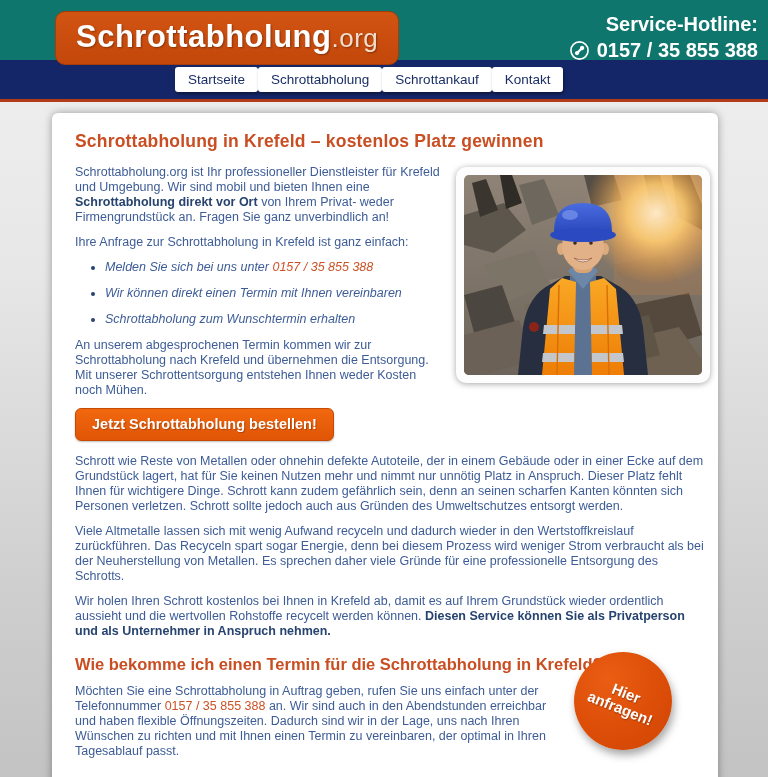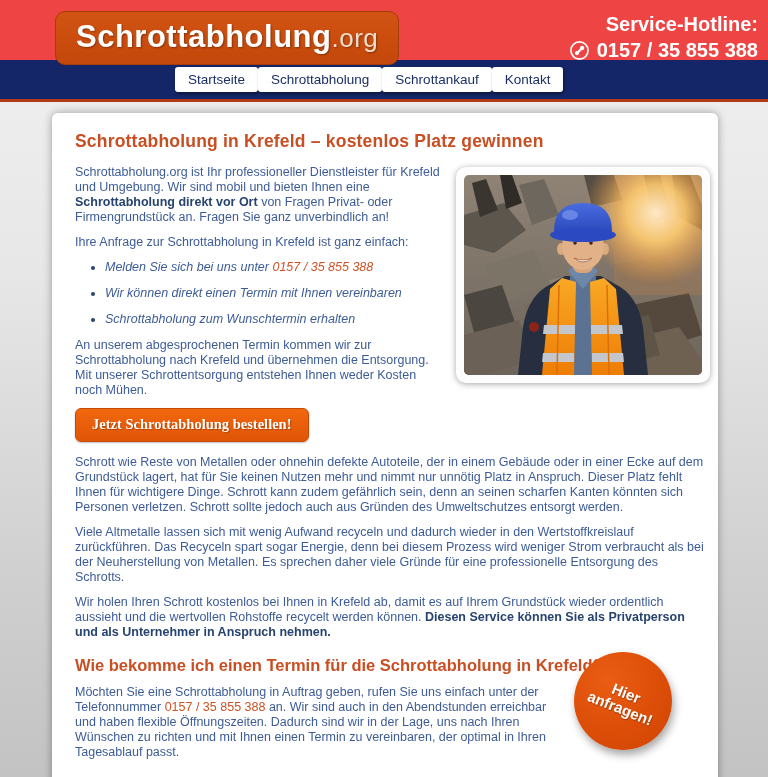--- a/index.html
+++ b/index.html
@@ -4,21 +4,21 @@
 <style>
   * { box-sizing: border-box; margin: 0; padding: 0; }
   html, body { width: 768px; height: 777px; overflow: hidden; }
   body {
     font-family: "Liberation Sans", sans-serif;
     background: linear-gradient(180deg, #f1f1f1 0%, #e7e7e7 35%, #cfcfcf 75%, #c3c3c3 100%);
   }
 
   
   .header {
-    height: 60px; background: #ef4444; position: relative;
+    height: 60px; background: #0f766e; position: relative;
   }
   .logo {
     position: absolute; left: 55px; top: 11px;
     background: linear-gradient(180deg, #d15413 0%, #c4470b 100%);
     border: 1px solid #a63c08;
     border-radius: 10px;
     padding: 7px 20px 9px 20px;
     color: #ffffff; font-size: 31px; font-weight: bold;
     letter-spacing: 0.5px;
     text-shadow: 1px 1px 2px rgba(0,0,0,0.35);
@@ -78,21 +78,21 @@
     background: #fdfdfd; border-radius: 10px;
     box-shadow: 0 1px 6px rgba(0,0,0,0.35);
   }
   .photo-frame svg { display: block; border-radius: 5px; }
 
   .cta-wrap { clear: both; margin: 2px 0 13px 0; }
   .cta {
     display: inline-block;
     background: linear-gradient(180deg, #f2680f 0%, #e05506 100%);
     border: 1px solid #c64a05; border-radius: 6px;
-    color: #ffffff; font-family: Liberation Serif, serif;
+    color: #ffffff; font-family: Liberation Sans, sans-serif;
     font-weight: bold; font-size: 14.5px;
     padding: 7px 16px 8px 16px;
     box-shadow: 0 1px 2px rgba(0,0,0,0.25);
     text-shadow: 1px 1px 1px rgba(0,0,0,0.25);
     cursor: pointer;
   }
 
   .narrow p { width: 492px; }
 
   .badge {
@@ -219,21 +219,21 @@
           <path d="M123 63 Q127 61 132 63" stroke="#4a3524" stroke-width="1.4" fill="none"></path>
           <path d="M110 83 Q119 91 128 83 Q119 87 110 83 Z" fill="#fdfdfd" stroke="#9c5f3f" stroke-width="0.8"></path>
 
           <path d="M90 56 Q90 28 119 28 Q148 28 148 56 L148 60 L90 60 Z" fill="url(#helmGrad)"></path>
           <ellipse cx="119" cy="60" rx="33" ry="7" fill="#2b49c0"></ellipse>
           <ellipse cx="106" cy="40" rx="8" ry="5" fill="#7b95ee" opacity="0.7"></ellipse>
         </g>
       </svg>
     </div>
 
-    <p><span>Schrottabholung.org ist Ihr professioneller Dienstleister für Krefeld und Umgebung. Wir sind mobil und bieten Ihnen eine </span><strong>Schrottabholung direkt vor Ort</strong><span> von Fragen Privat- oder Firmengrundstück an. Fragen Sie ganz unverbindlich an!</span></p>
+    <p><span>Schrottabholung.org ist Ihr professioneller Dienstleister für Krefeld und Umgebung. Wir sind mobil und bieten Ihnen eine </span><strong>Schrottabholung direkt vor Ort</strong><span> von Ihrem Privat- weder Firmengrundstück an. Fragen Sie ganz unverbindlich an!</span></p>
 
     <p>Ihre Anfrage zur Schrottabholung in Krefeld ist ganz einfach:</p>
 
     <ul>
       <li><span>Melden Sie sich bei uns unter </span><span class="phone-inline">0157 / 35 855 388</span></li>
       <li>Wir können direkt einen Termin mit Ihnen vereinbaren</li>
       <li>Schrottabholung zum Wunschtermin erhalten</li>
     </ul>
 
     <p>An unserem abgesprochenen Termin kommen wir zur Schrottabholung nach Krefeld und übernehmen die Entsorgung. Mit unserer Schrottentsorgung entstehen Ihnen weder Kosten noch Mühen.</p>

